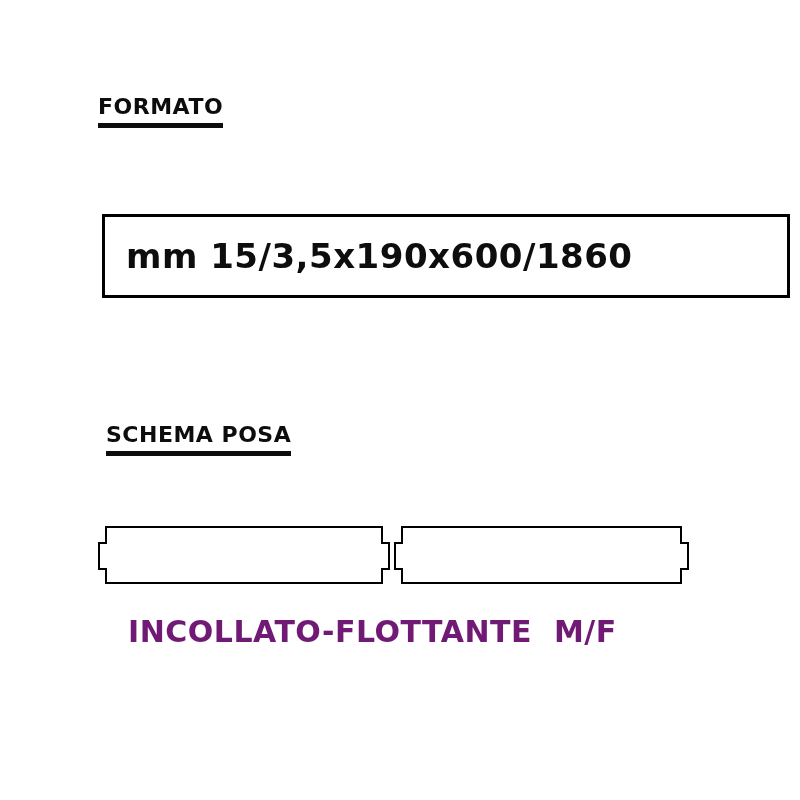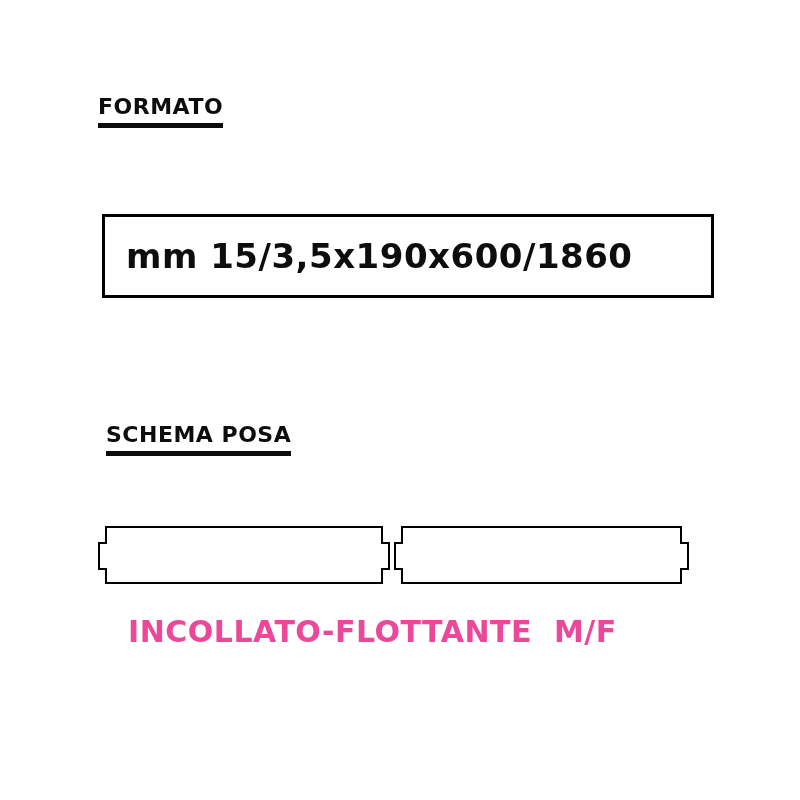--- a/index.html
+++ b/index.html
@@ -33,21 +33,21 @@
     top: 96px;
   }
   .heading-schema {
     left: 106px;
     top: 424px;
   }
   .format-box {
     position: absolute;
     left: 102px;
     top: 214px;
-    width: 612px;
+    width: 688px;
     height: 84px;
     box-sizing: border-box;
     border: 3px solid #000000;
     background: #ffffff;
     display: flex;
     align-items: center;
   }
   .format-value {
     font-size: 34px;
     font-weight: bold;
@@ -62,21 +62,21 @@
     top: 520px;
     width: 800px;
     height: 70px;
   }
   .caption {
     position: absolute;
     left: 128px;
     top: 617px;
     font-size: 30px;
     font-weight: bold;
-    color: #ec4899;
+    color: #701a75;
     line-height: 1;
     white-space: pre;
     letter-spacing: 0.5px;
   }
 </style>
 </head>
 <body>
 
 <div class="page">
 

